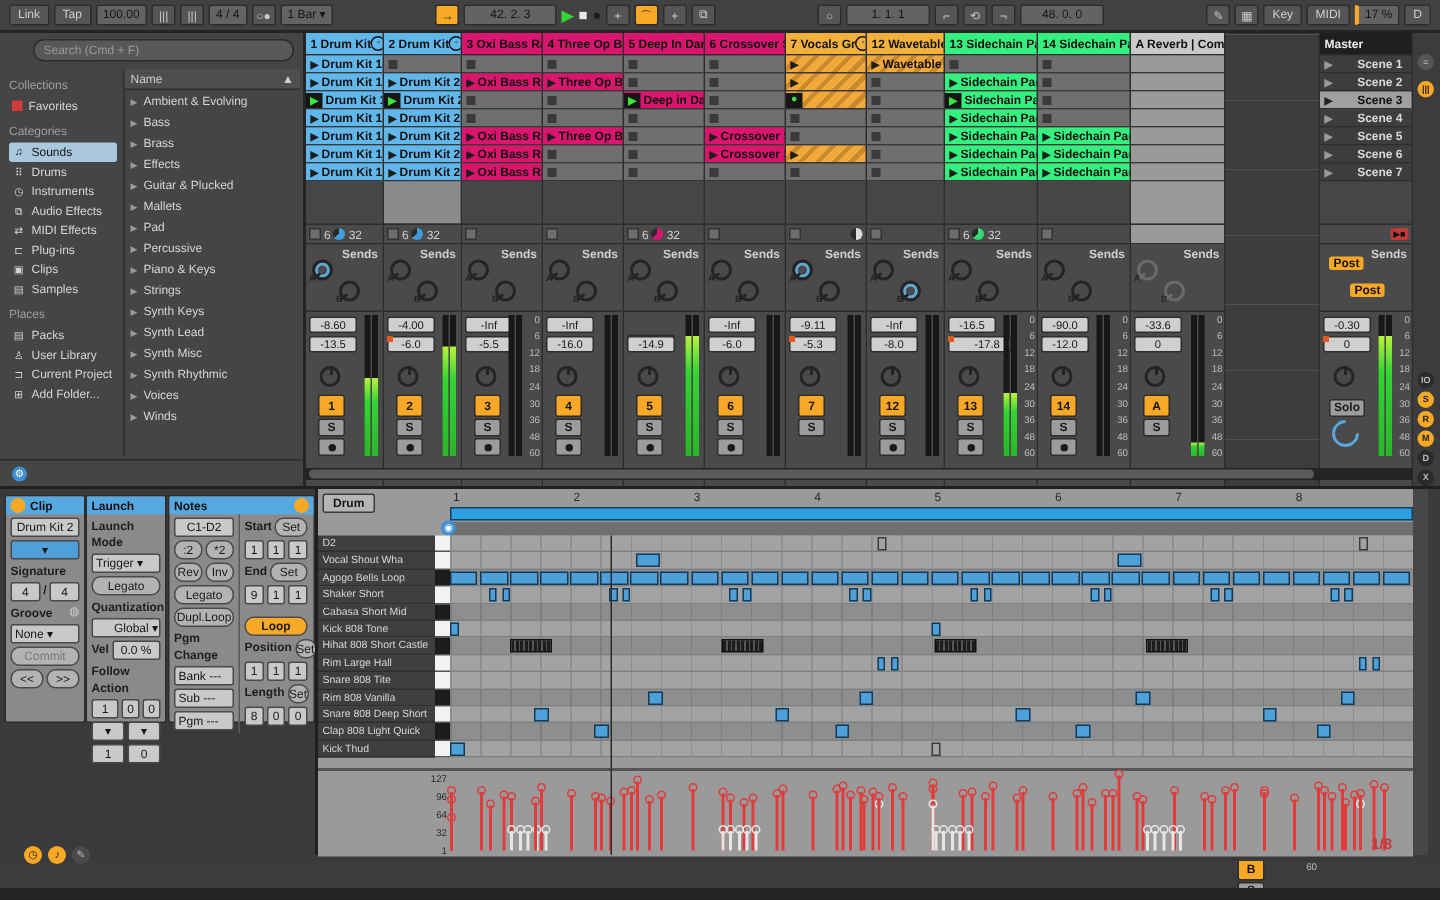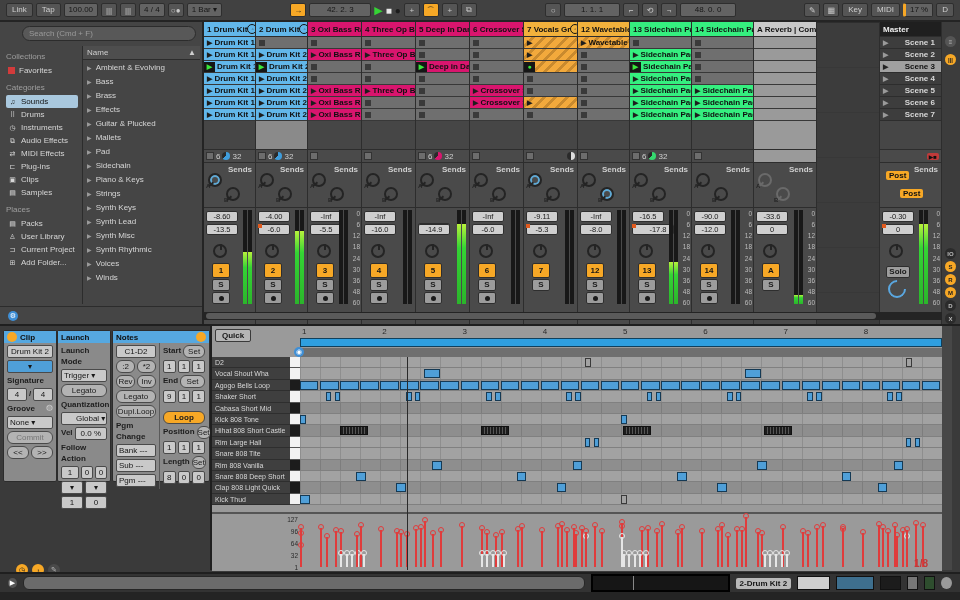--- a/index.html
+++ b/index.html
@@ -212,21 +212,21 @@
           <span>▲</span>
         </div>
       <div id="list-items">
           <div class="li"><span class="tri">▶</span><span>Ambient &amp; Evolving</span></div>
           <div class="li"><span class="tri">▶</span><span>Bass</span></div>
           <div class="li"><span class="tri">▶</span><span>Brass</span></div>
           <div class="li"><span class="tri">▶</span><span>Effects</span></div>
           <div class="li"><span class="tri">▶</span><span>Guitar &amp; Plucked</span></div>
           <div class="li"><span class="tri">▶</span><span>Mallets</span></div>
           <div class="li"><span class="tri">▶</span><span>Pad</span></div>
-          <div class="li"><span class="tri">▶</span><span>Sidechain</span></div>
+          <div class="li"><span class="tri">▶</span><span>Percussive</span></div>
           <div class="li"><span class="tri">▶</span><span>Piano &amp; Keys</span></div>
           <div class="li"><span class="tri">▶</span><span>Strings</span></div>
           <div class="li"><span class="tri">▶</span><span>Synth Keys</span></div>
           <div class="li"><span class="tri">▶</span><span>Synth Lead</span></div>
           <div class="li"><span class="tri">▶</span><span>Synth Misc</span></div>
           <div class="li"><span class="tri">▶</span><span>Synth Rhythmic</span></div>
           <div class="li"><span class="tri">▶</span><span>Voices</span></div>
           <div class="li"><span class="tri">▶</span><span>Winds</span></div>
         </div>
     </div>
@@ -1243,21 +1243,21 @@
             </div>
         </div>
       </div>
     </div>
     <div class="circ3" style="left:16px;top:238px;background:#f7a826">◷</div>
     <div class="circ3" style="left:32px;top:238px;background:#f7a826">♪</div>
     <div class="circ3" style="left:48px;top:238px;background:#4a4a4a;color:#bbb">✎</div>
   </div>
 
   <div id="editor">
-    <div id="foldbtn">Quick</div>
+    <div id="foldbtn">Drum</div>
     <div id="ruler">
         <span style="position: absolute; left: 2px; top: 1px;">1</span>
         <span style="position: absolute; left: 82.25px; top: 1px;">2</span>
         <span style="position: absolute; left: 162.5px; top: 1px;">3</span>
         <span style="position: absolute; left: 242.75px; top: 1px;">4</span>
         <span style="position: absolute; left: 323px; top: 1px;">5</span>
         <span style="position: absolute; left: 403.25px; top: 1px;">6</span>
         <span style="position: absolute; left: 483.5px; top: 1px;">7</span>
         <span style="position: absolute; left: 563.75px; top: 1px;">8</span>
       </div>
@@ -1492,28 +1492,14 @@
     <div class="vscale" style="top: 2px;">127</div>
         <div class="vscale" style="top: 14px;">96</div>
         <div class="vscale" style="top: 26px;">64</div>
         <div class="vscale" style="top: 38px;">32</div>
         <div class="vscale" style="top: 50px;">1</div>
       </div>
     <div id="playhead" style="left: 194.732px;"></div>
     <div id="editor-rsb"></div>
   </div>
 
-  <div id="statusbar">
-    <span class="blue-circ" style="background:#555">▶</span>
-    <div id="info-field"></div>
-    <div id="overview">
-        <i></i>
-      </div>
-    <span id="chip">2-Drum Kit 2</span>
-    <span class="thumb" style="width:34px;background:#cfcfcf"></span>
-    <span class="thumb" style="width:40px;background:#3e6f8e"></span>
-    <span class="thumb" style="width:22px;background:#1c1c1c"></span>
-    <span class="thumb" style="width:10px;background:#777"></span>
-    <span class="thumb" style="width:10px;background:#2e4d2e"></span>
-    <span id="bell"></span>
-  </div>
   <div id="bottomedge"></div>
 </div>
 
 </body></html>

